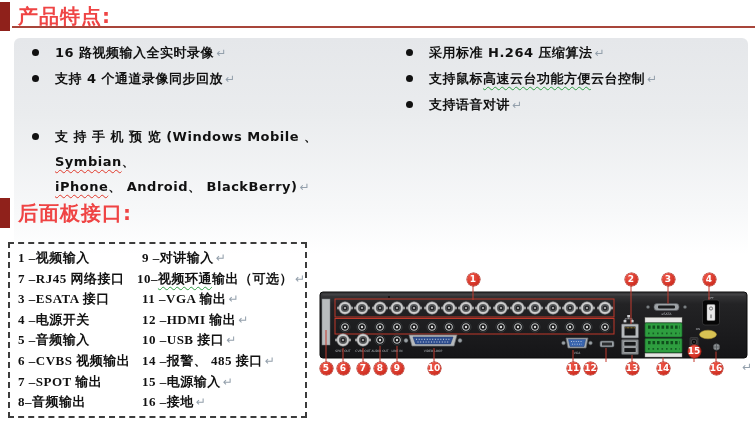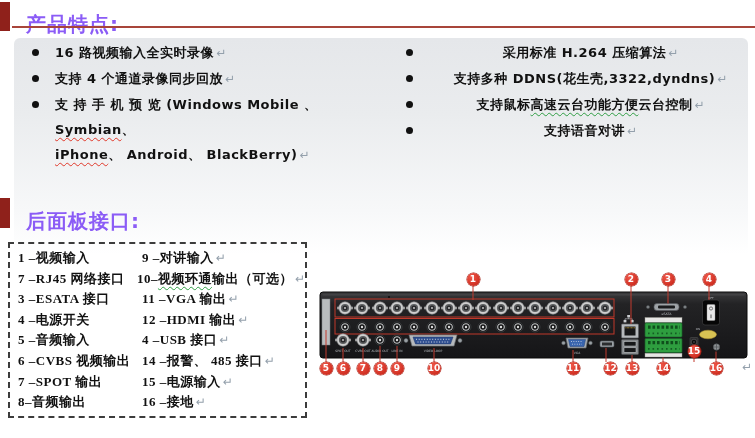--- a/index.html
+++ b/index.html
@@ -11,30 +11,30 @@
   }
   
   .bg-panel{
     position:absolute;left:14px;top:38px;width:734px;height:216px;
     background:linear-gradient(180deg,#e5e7ea 0%,#eaecee 35%,#f7f8f9 80%,#ffffff 100%);
     border-radius:6px 6px 0 0;
   }
   
   .sec-header{position:absolute;left:0;width:755px;height:32px;}
   .red-bar{position:absolute;left:0;top:0;width:10px;height:29px;background:#8f211b;}
-  .sec-title{position:absolute;left:18px;top:0;margin:8px;font-size:20px;line-height:29px;
-    font-weight:bold;color:#8b5cf6;letter-spacing:1px;}
+  .sec-title{position:absolute;left:18px;top:0;margin:0;font-size:20px;line-height:29px;
+    font-weight:bold;color:#ef4444;letter-spacing:1px;}
   .red-underline{position:absolute;left:12px;top:24px;width:743px;height:2px;background:#a8453a;}
   
   .feat{position:absolute;top:40px;margin:0;padding:0;list-style:none;
     font-size:13px;font-weight:bold;letter-spacing:.5px;}
   .feat.leftcol{left:28px;width:364px;}
-  .feat.rightcol{left:402px;width:350px;text-align:center;}
+  .feat.rightcol{left:402px;width:350px;}
   .feat li{position:relative;padding-left:27px;line-height:25px;white-space:nowrap;}
-  .feat li.wrap2{white-space:normal;}
+  .feat li.wrap2{white-space:normal;margin-top:32px;}
   .dot{position:absolute;left:4px;top:9px;width:7px;height:7px;border-radius:50%;background:#111;}
   .ret{color:#94a0ac;font-weight:normal;font-size:12px;margin-left:2px;letter-spacing:0;}
   .wavy-red{text-decoration:underline;text-decoration-style:wavy;
     text-decoration-color:#e0392b;text-decoration-thickness:1px;text-underline-offset:3px;}
   .wavy-green{text-decoration:underline;text-decoration-style:wavy;
     text-decoration-color:#2f9e44;text-decoration-thickness:1px;text-underline-offset:3px;}
   
   .conn-box{position:absolute;left:8px;top:242px;width:299px;height:176px;
     border:2px dashed #3c3c3c;box-sizing:border-box;padding:4px 0 0 8px;
     font-size:13px;font-weight:bold;letter-spacing:.5px;font-family:Liberation Serif, serif;}
@@ -78,24 +78,20 @@
   </li>
 </ul>
 
 <ul class="feat rightcol">
   <li>
     <span class="dot"></span>
     <span>采用标准 H.264 压缩算法</span><span class="ret">↵</span>
   </li>
   <li>
     <span class="dot"></span>
-    <span>支持多种 DDNS(花生壳,3322,dyndns)</span><span class="ret">↵</span>
-  </li>
-  <li>
-    <span class="dot"></span>
     <span>支持鼠标</span><span class="wavy-green">高速云台功能方便</span><span>云台控制</span><span class="ret">↵</span>
   </li>
   <li>
     <span class="dot"></span>
     <span>支持语音对讲</span><span class="ret">↵</span>
   </li>
 </ul>
 
 <div class="sec-header" style="top:198px">
   <span class="red-bar" style="height:30px"></span>
@@ -114,21 +110,21 @@
   <div class="conn-row">
     <span class="cl">3 –ESATA 接口</span>
     <span class="cr"><span>11 –VGA 输出</span><span class="ret">↵</span></span>
   </div>
   <div class="conn-row">
     <span class="cl">4 –电源开关</span>
     <span class="cr"><span>12 –HDMI 输出</span><span class="ret">↵</span></span>
   </div>
   <div class="conn-row">
     <span class="cl">5 –音频输入</span>
-    <span class="cr"><span>4 –USB 接口</span><span class="ret">↵</span></span>
+    <span class="cr"><span>10 –USB 接口</span><span class="ret">↵</span></span>
   </div>
   <div class="conn-row">
     <span class="cl">6 –CVBS 视频输出</span>
     <span class="cr"><span>14 –报警、 485 接口</span><span class="ret">↵</span></span>
   </div>
   <div class="conn-row">
     <span class="cl">7 –SPOT 输出</span>
     <span class="cr"><span>15 –电源输入</span><span class="ret">↵</span></span>
   </div>
   <div class="conn-row">
@@ -314,20 +310,20 @@
   <div class="co" style="left:308.5px;top:6.5px">2</div>
   <div class="co" style="left:345.5px;top:6.5px">3</div>
   <div class="co" style="left:386.5px;top:6.5px">4</div>
   <div class="co" style="left:3.5px;top:95.5px">5</div>
   <div class="co" style="left:20.5px;top:95.5px">6</div>
   <div class="co" style="left:40.5px;top:95.5px">7</div>
   <div class="co" style="left:57.5px;top:95.5px">8</div>
   <div class="co" style="left:74.5px;top:95.5px">9</div>
   <div class="co" style="left:111.5px;top:95.5px">10</div>
   <div class="co" style="left:250.5px;top:95.5px">11</div>
-  <div class="co" style="left:288px;top:95.5px">12</div>
+  <div class="co" style="left:268px;top:95.5px">12</div>
   <div class="co" style="left:309.5px;top:95.5px">13</div>
   <div class="co" style="left:340.5px;top:95.5px">14</div>
   <div class="co" style="left:371.5px;top:79px">15</div>
   <div class="co" style="left:393.5px;top:95.5px">16</div>
 
   <span class="ret figret">↵</span>
 </div>
 
 </body></html>

